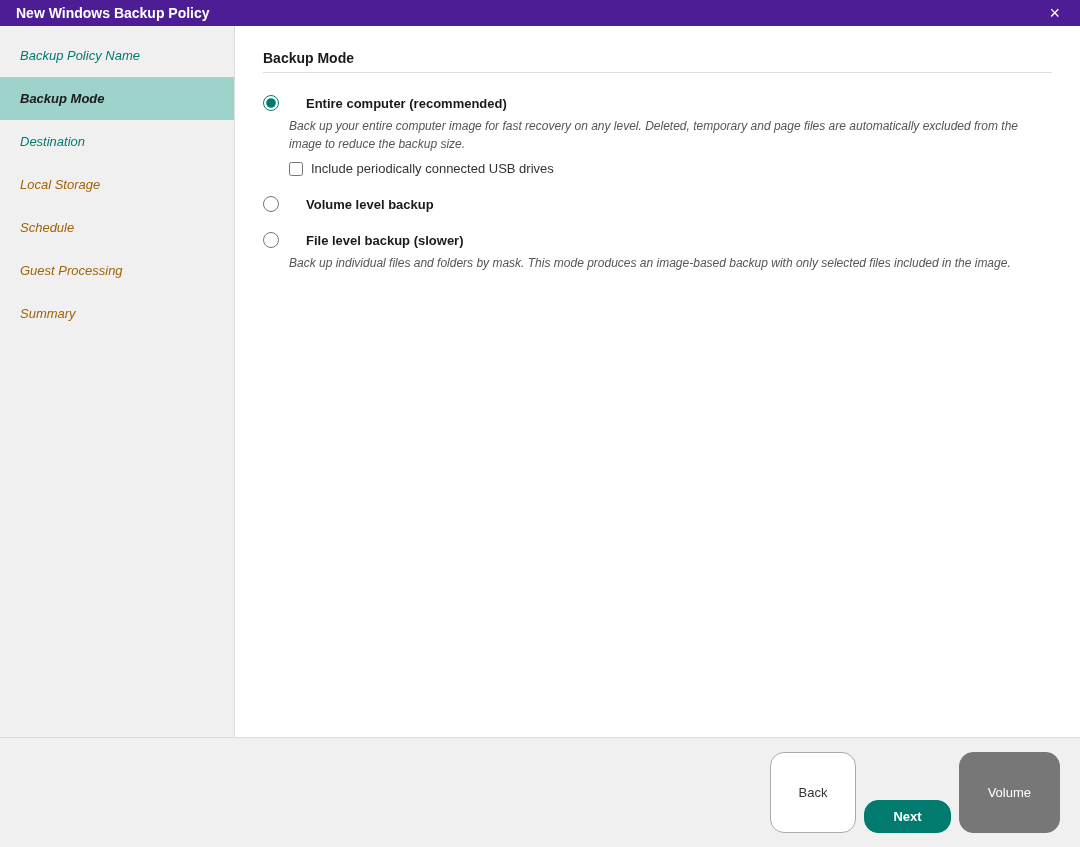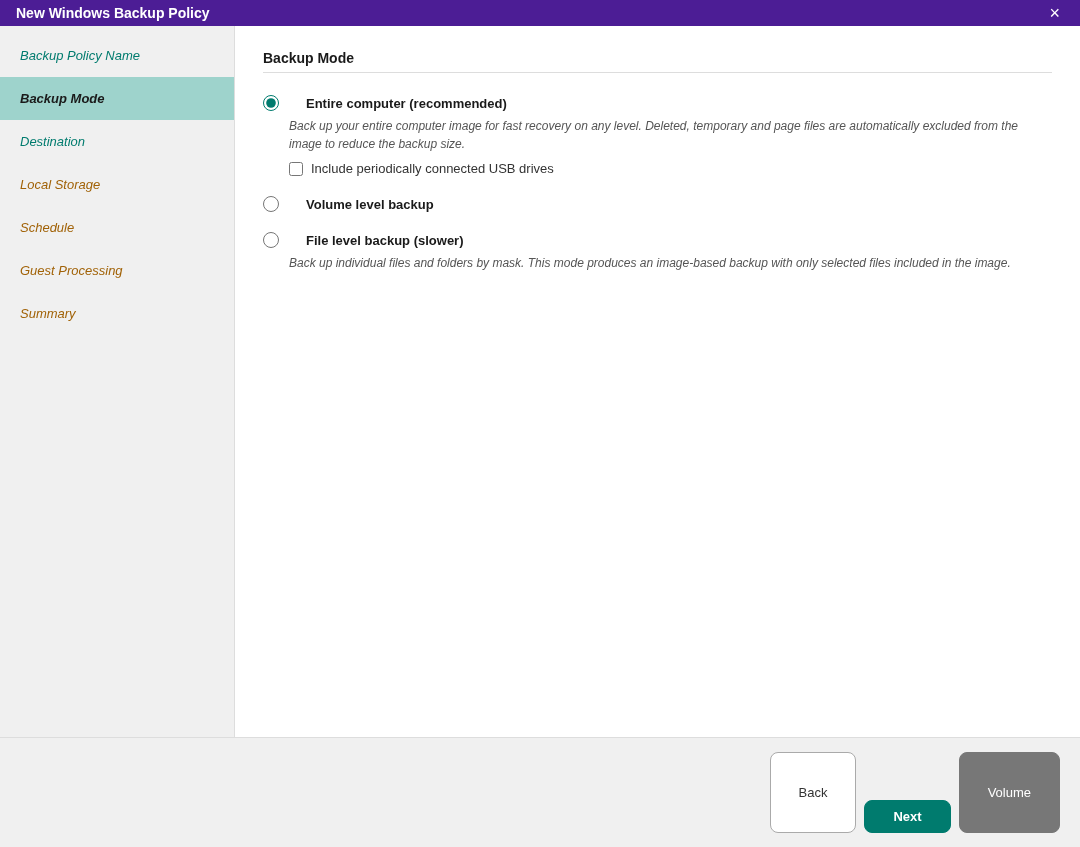--- a/index.html
+++ b/index.html
@@ -160,21 +160,21 @@
       display: flex;
       justify-content: flex-end;
       gap: 8px;
       flex-shrink: 0;
     }
 
     .btn {
       padding: 8px 28px;
       font-size: 13px;
       cursor: pointer;
-      border-radius: 8px;
+      border-radius: 14px;
       font-family: inherit;
     }
 
     .btn-back {
       background: white;
       border: 1px solid #aaa;
       color: #333;
     }
 
     .btn-next {

